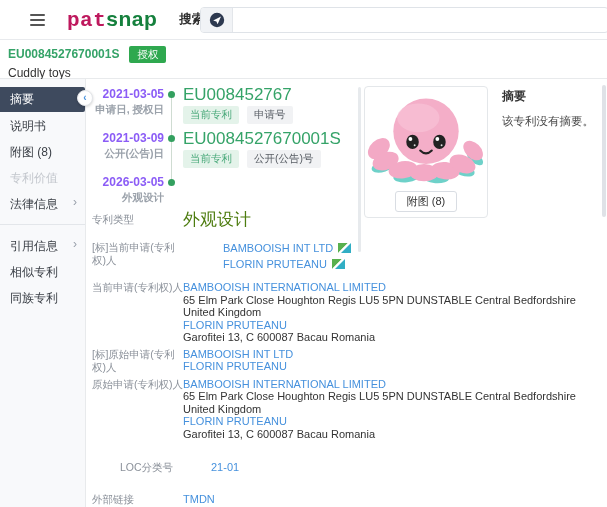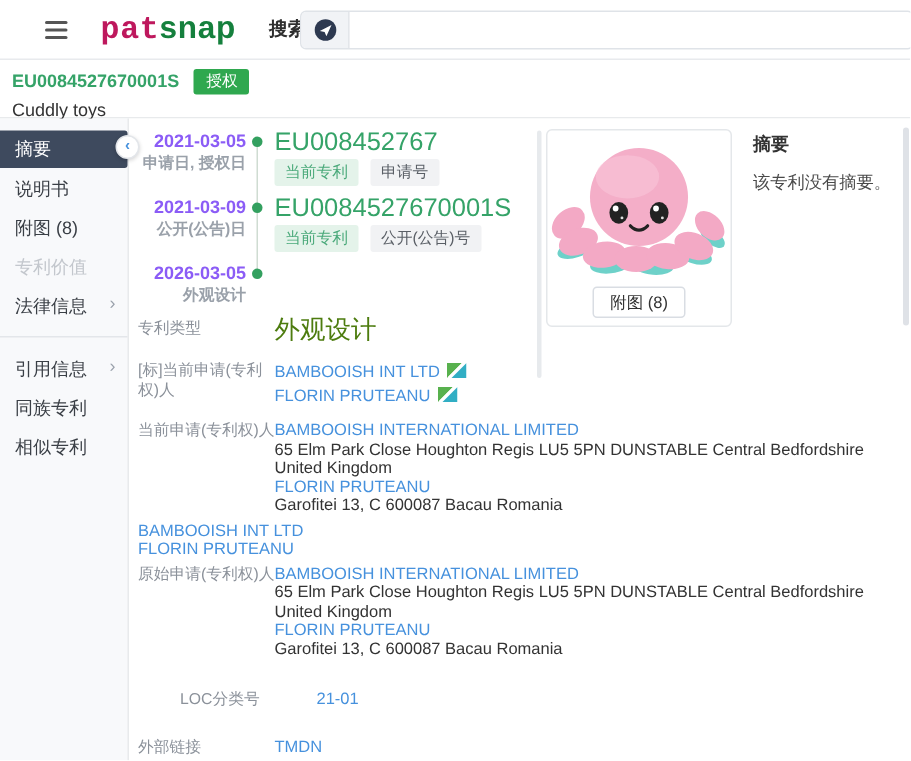--- a/index.html
+++ b/index.html
@@ -59,21 +59,21 @@
   
   .fields { padding-left:6px; }
   .frow { display:flex; margin-bottom:8px; }
   .flabel { width:91px; flex:none; font-size:10.5px; color:#8b919a; line-height:13px; }
   .fvalue { font-size:11px; color:#333; }
   .fvalue .line { line-height:12.5px; white-space:nowrap; }
   .fvalue .line.tall { line-height:15px; }
   .fvalue .link { color:#4691dd; cursor:pointer; }
   .ptype { font-size:17px; font-weight:normal; color:#4d7c0f; line-height:14px; }
   .frow.mt-type { margin-top:8px; margin-bottom:14px; }
-  .frow.mt-big { margin-top:13px; }
+  .frow.mt-big { margin-top:13px;gap:40px; }
   .frow.mb-sm { margin-bottom:4px; }
   .frow.loc { margin-top:21px;padding-left:28px; }
   .frow.ext { margin-top:19px; }
   .flag-ic { display:inline-block; margin-left:5px; vertical-align:-1px; }
 
   
   .img-card { position:absolute; left:278px; top:7px; width:124px; height:132px; border:1px solid #e4e7ea; border-radius:4px; background:#fff; text-align:center; cursor:pointer; }
   .img-card svg.octo { display:block; margin:2px auto 0 auto; }
   .img-caption { display:inline-block; margin-top:2px; border:1px solid #d9dde3; border-radius:3px; background:#fff; font-size:11px; color:#333; padding:2px 11px; cursor:pointer; }
   .abstract { position:absolute; left:416px; top:9px; width:180px; }
@@ -121,22 +121,22 @@
 
     <div class="sidebar">
       <div>
           <div class="sb-item active"><span class="sb-label">摘要</span></div>
           <div class="sb-item"><span class="sb-label">说明书</span></div>
           <div class="sb-item"><span class="sb-label">附图 (8)</span></div>
           <div class="sb-item disabled"><span class="sb-label">专利价值</span></div>
           <div class="sb-item"><span class="sb-label">法律信息</span><span class="sb-chev">›</span></div>
           <div class="sb-divider"></div>
           <div class="sb-item"><span class="sb-label">引用信息</span><span class="sb-chev">›</span></div>
+          <div class="sb-item"><span class="sb-label">相似专利</span></div>
           <div class="sb-item"><span class="sb-label">同族专利</span></div>
-          <div class="sb-item"><span class="sb-label">相似专利</span></div>
         </div>
       <div class="collapse-btn">‹</div>
     </div>
 
     <div class="content">
 
       <div class="timeline">
         <div class="tl-line"></div>
         <div>
             <div class="tl-event">
@@ -202,20 +202,21 @@
           <div class="flabel">当前申请(专利权)人</div>
           <div class="fvalue">
               <div class="line"><span class="link">BAMBOOISH INTERNATIONAL LIMITED</span></div>
               <div class="line"><span>65 Elm Park Close Houghton Regis LU5 5PN DUNSTABLE Central Bedfordshire</span></div>
               <div class="line"><span>United Kingdom</span></div>
               <div class="line"><span class="link">FLORIN PRUTEANU</span></div>
               <div class="line"><span>Garofitei 13, C 600087 Bacau Romania</span></div>
             </div>
         </div>
         <div class="frow mb-sm">
+          <div class="flabel">[标]原始申请(专利权)人</div>
           <div class="fvalue">
               <div class="line"><span class="link">BAMBOOISH INT LTD</span></div>
               <div class="line"><span class="link">FLORIN PRUTEANU</span></div>
             </div>
         </div>
         <div class="frow">
           <div class="flabel">原始申请(专利权)人</div>
           <div class="fvalue">
               <div class="line"><span class="link">BAMBOOISH INTERNATIONAL LIMITED</span></div>
               <div class="line"><span>65 Elm Park Close Houghton Regis LU5 5PN DUNSTABLE Central Bedfordshire</span></div>

